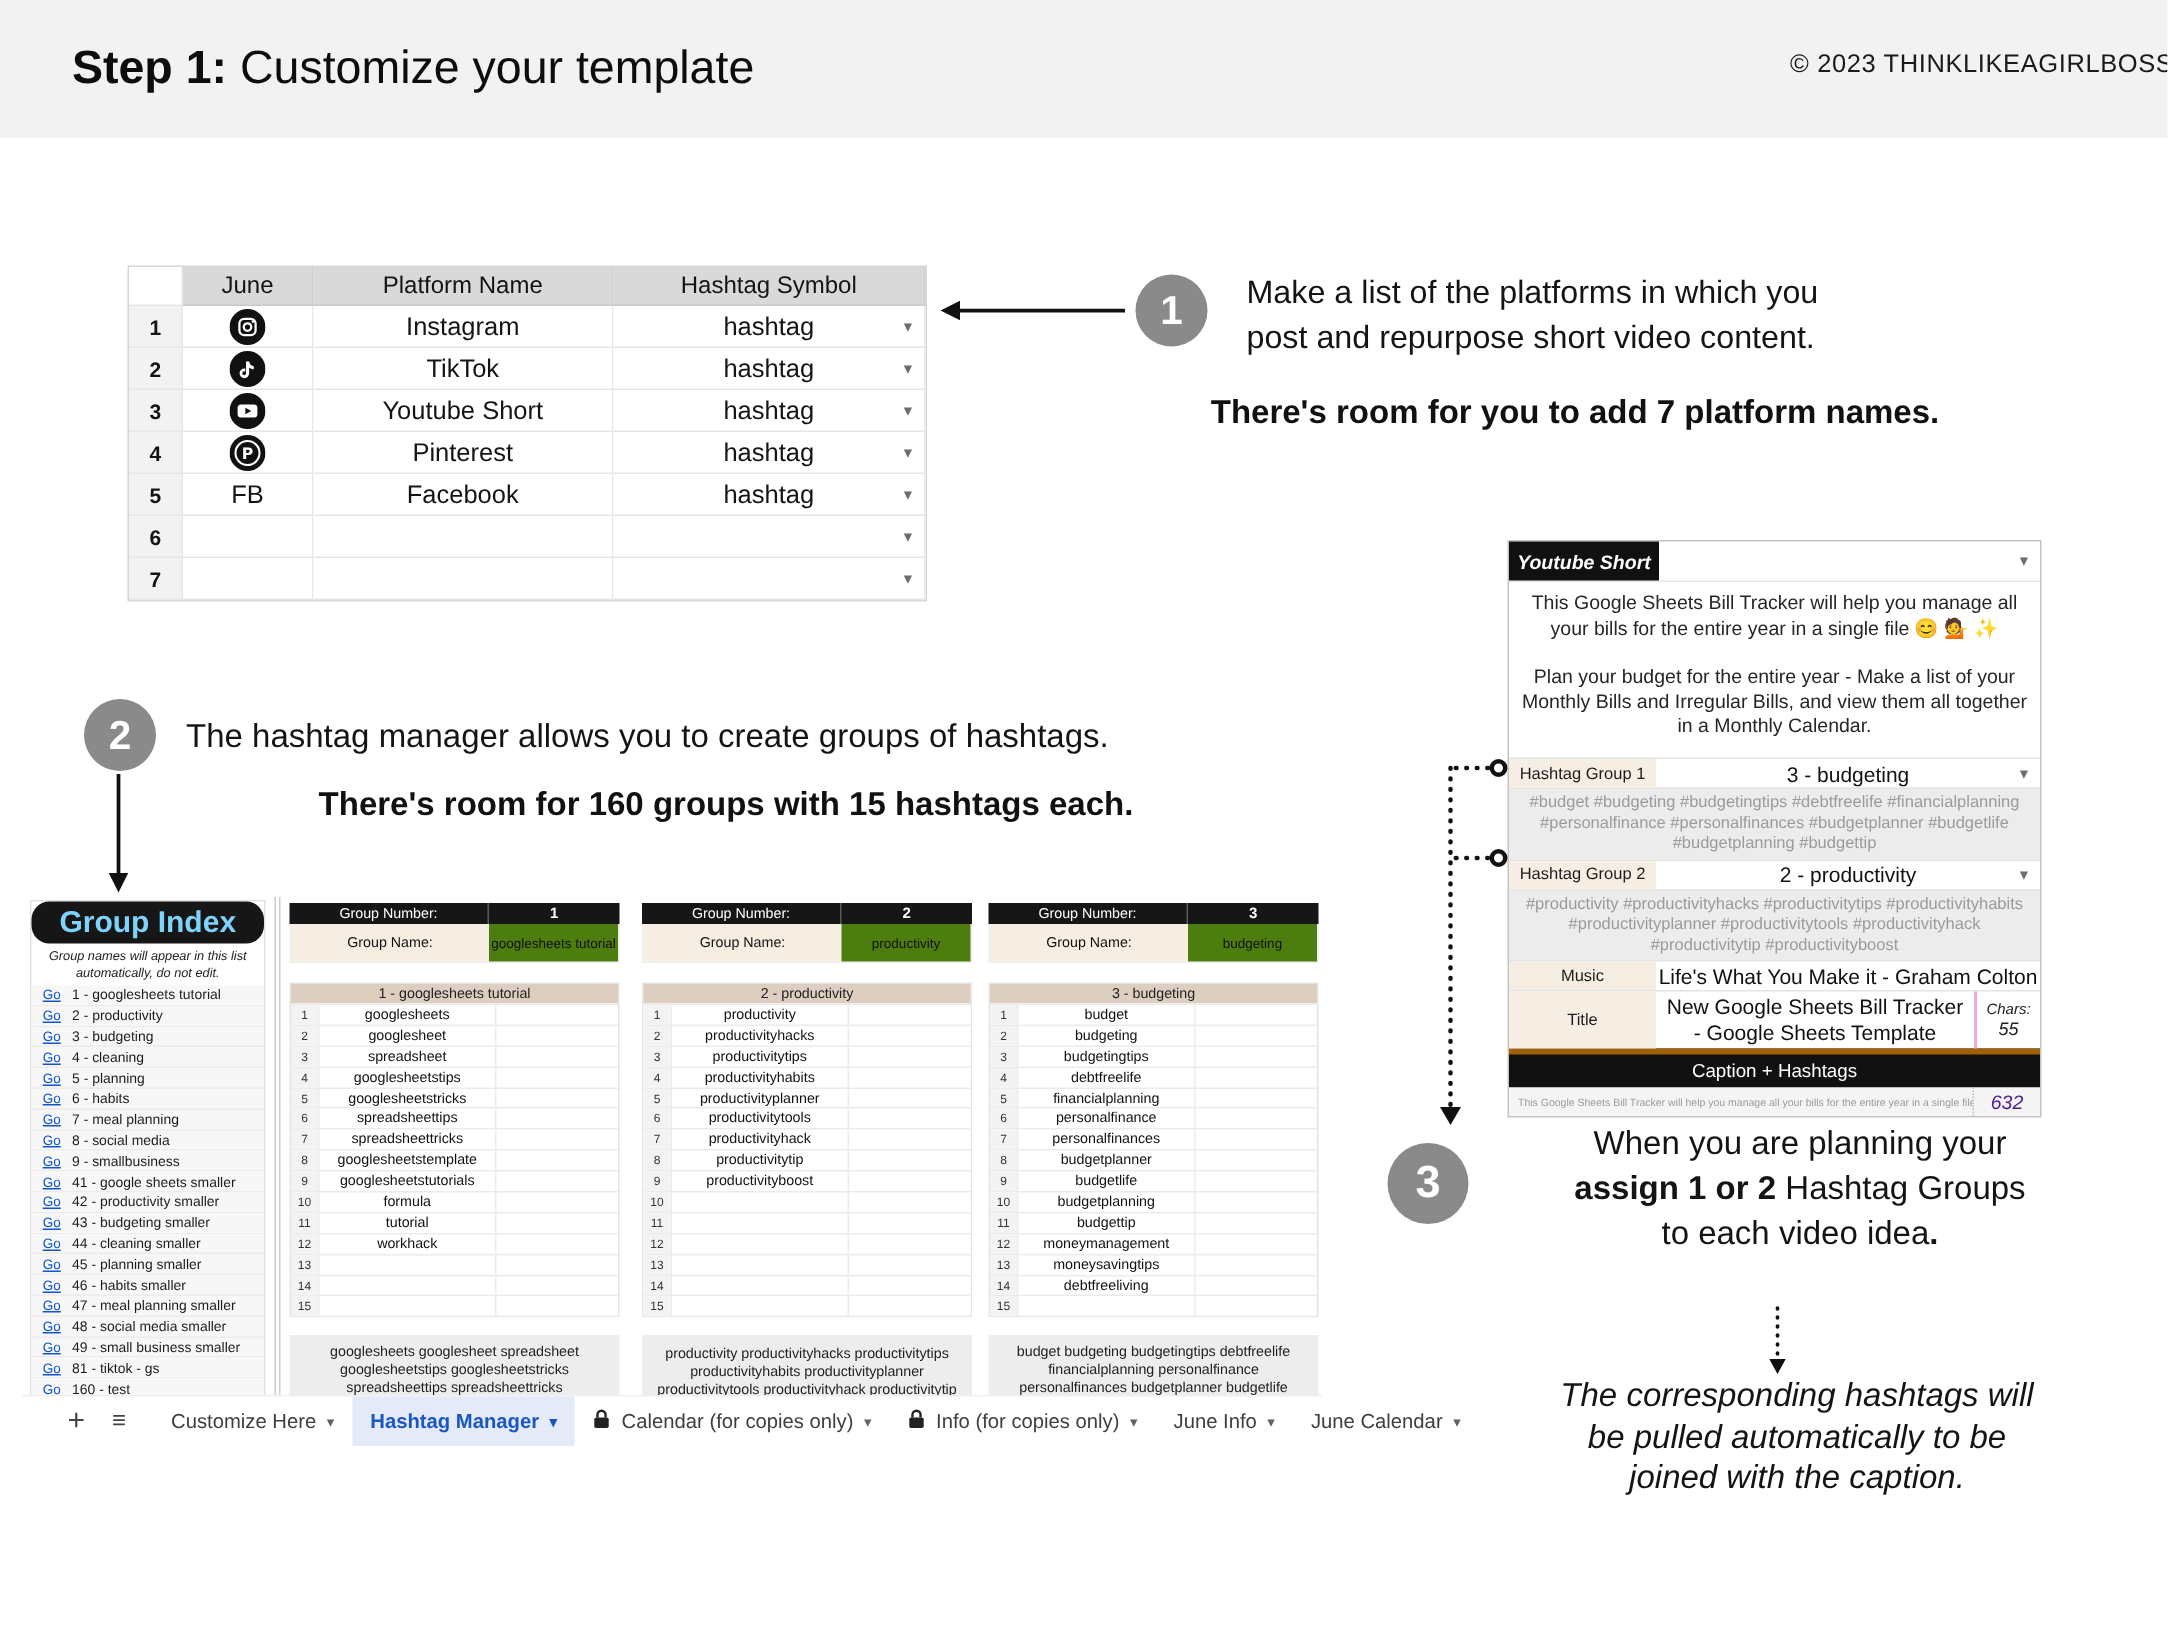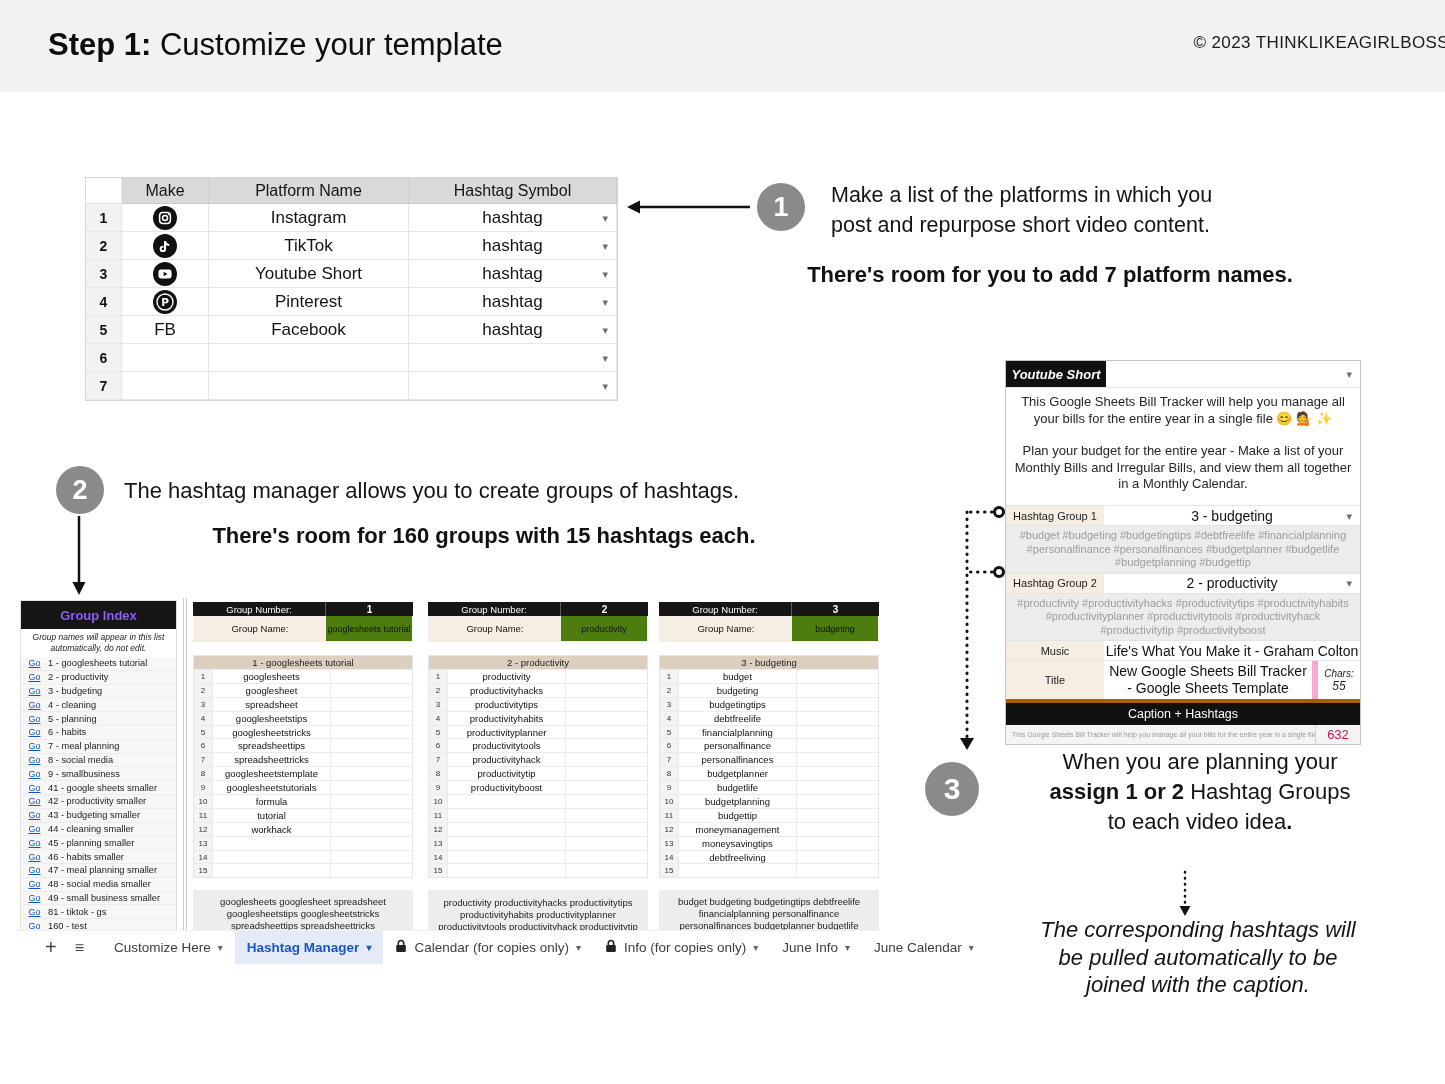--- a/index.html
+++ b/index.html
@@ -38,22 +38,22 @@
   .t1{position:absolute;left:831px;top:180px;font-size:21.5px;line-height:30px;color:#141414;}
   .t1b{position:absolute;left:750px;top:262px;width:600px;text-align:center;font-weight:bold;font-size:22px;}
   .t2{position:absolute;left:124px;top:478px;font-size:22px;color:#141414;}
   .t2b{position:absolute;left:158px;top:523px;width:652px;text-align:center;font-weight:bold;font-size:22px;}
   .t3{position:absolute;left:1002px;top:747px;width:396px;text-align:center;font-size:22px;line-height:30px;color:#141414;}
   .t3i{position:absolute;left:1008px;top:916px;width:380px;text-align:center;font-style:italic;font-size:22px;line-height:27.5px;color:#141414;}
   .arrow-svg{position:absolute;}
 
   
   .gi{position:absolute;left:20px;top:600px;width:157px;height:335px;border:1px solid #e2e2e2;background:#fff;box-sizing:border-box;}
-  .gi-hd{height:28px;background:#161616;color:#8b5cf6;font-weight:bold;font-size:13px;
-    display:flex;align-items:center;justify-content:center;}
+  .gi-hd{height:28px;background:#161616;color:#7dd3fc;font-weight:bold;font-size:20px;
+    display:flex;align-items:center;justify-content:center;border-radius:12px;}
   .gi-note{font-style:italic;font-size:8.5px;text-align:center;padding:3px 8px 4px;line-height:10.5px;color:#222;}
   .gi-row{display:flex;height:12.8px;align-items:center;border-bottom:1px solid #ececec;background:#f7f7f7;}
   .gi-go{width:27px;text-align:center;color:#1155cc;text-decoration:underline;font-size:9px;flex:none;}
   .gi-label{font-size:9.3px;color:#1c1c1c;white-space:nowrap;}
   .vdiv{position:absolute;left:183px;top:598px;height:357px;width:2px;
     border-left:1px solid #cccccc;border-right:1px solid #cccccc;}
 
   
   .gblock{position:absolute;top:602px;width:220px;}
   #g0{left:193px;} #g1{left:428px;} #g2{left:659px;}
@@ -94,44 +94,44 @@
   .p-caption .par2{margin-top:16px;}
   .p-row{display:flex;border-top:1px solid #e3e3e3;}
   .hg-row{height:19px;}
   .p-label{width:98px;background:#f6eee3;display:flex;align-items:center;justify-content:center;font-size:11px;flex:none;color:#1c1c1c;}
   .p-val{flex:1;display:flex;align-items:center;justify-content:center;font-size:14px;position:relative;text-align:center;}
   .p-tags{background:#ececec;color:#9b9b9b;font-size:11px;line-height:13.5px;text-align:center;
     padding:3px 6px;border-top:1px solid #e3e3e3;min-height:34px;display:flex;align-items:center;justify-content:center;}
   .music-row{height:19px;justify-content:center;}
   .title-row{height:38px;}
   .title-row .p-val{font-size:14px;line-height:17px;padding:0 4px;}
-  .p-chars{width:42px;border-left:6px solid #f9a8d4;display:flex;flex-direction:column;align-items:center;justify-content:center;
+  .p-chars{width:42px;border-left:2px solid #f9a8d4;display:flex;flex-direction:column;align-items:center;justify-content:center;
     font-style:italic;font-size:10px;flex:none;color:#222;}
   .p-chars .n{font-size:12px;}
   .p-black{height:22px;background:#111;color:#fff;display:flex;align-items:center;justify-content:center;font-size:12.5px;border-top:4px solid #a16207;}
   .p-foot{display:flex;height:19px;align-items:center;background:#f4f4f4;}
   .p-foot-text{flex:1;font-size:7px;color:#9b9b9b;padding-left:6px;white-space:nowrap;overflow:hidden;}
   .p-count{width:44px;border-left:1px dotted #bbb;display:flex;align-items:center;justify-content:center;
-    font-size:13px;height:100%;flex:none;color:#be185d;}
+    font-style:italic;font-size:13px;height:100%;flex:none;color:#4c1d95;}
 </style>
 </head>
 <body>
 
 <div class="canvas">
 
   <div class="hdr">
     <div class="hdr-title">
       <span class="b">Step 1:</span><span> Customize your template</span>
     </div>
     <div class="hdr-copy">©  2023 THINKLIKEAGIRLBOSS</div>
   </div>
 
   <div id="platform-grid">
     <div class="pc corner"></div>
-    <div class="pc hd">Make</div>
+    <div class="pc hd">June</div>
     <div class="pc hd">Platform Name</div>
     <div class="pc hd">Hashtag Symbol</div>
   <div class="pc num">1</div>
       <div class="pc picon">
         <svg viewBox="0 0 24 24">
           <circle cx="12" cy="12" r="12" fill="#111"></circle>
           <g stroke="#fff" stroke-width="1.5" fill="none">
             <rect x="6.6" y="6.6" width="10.8" height="10.8" rx="3.2"></rect>
             <circle cx="12" cy="12" r="2.5"></circle>
           </g>

